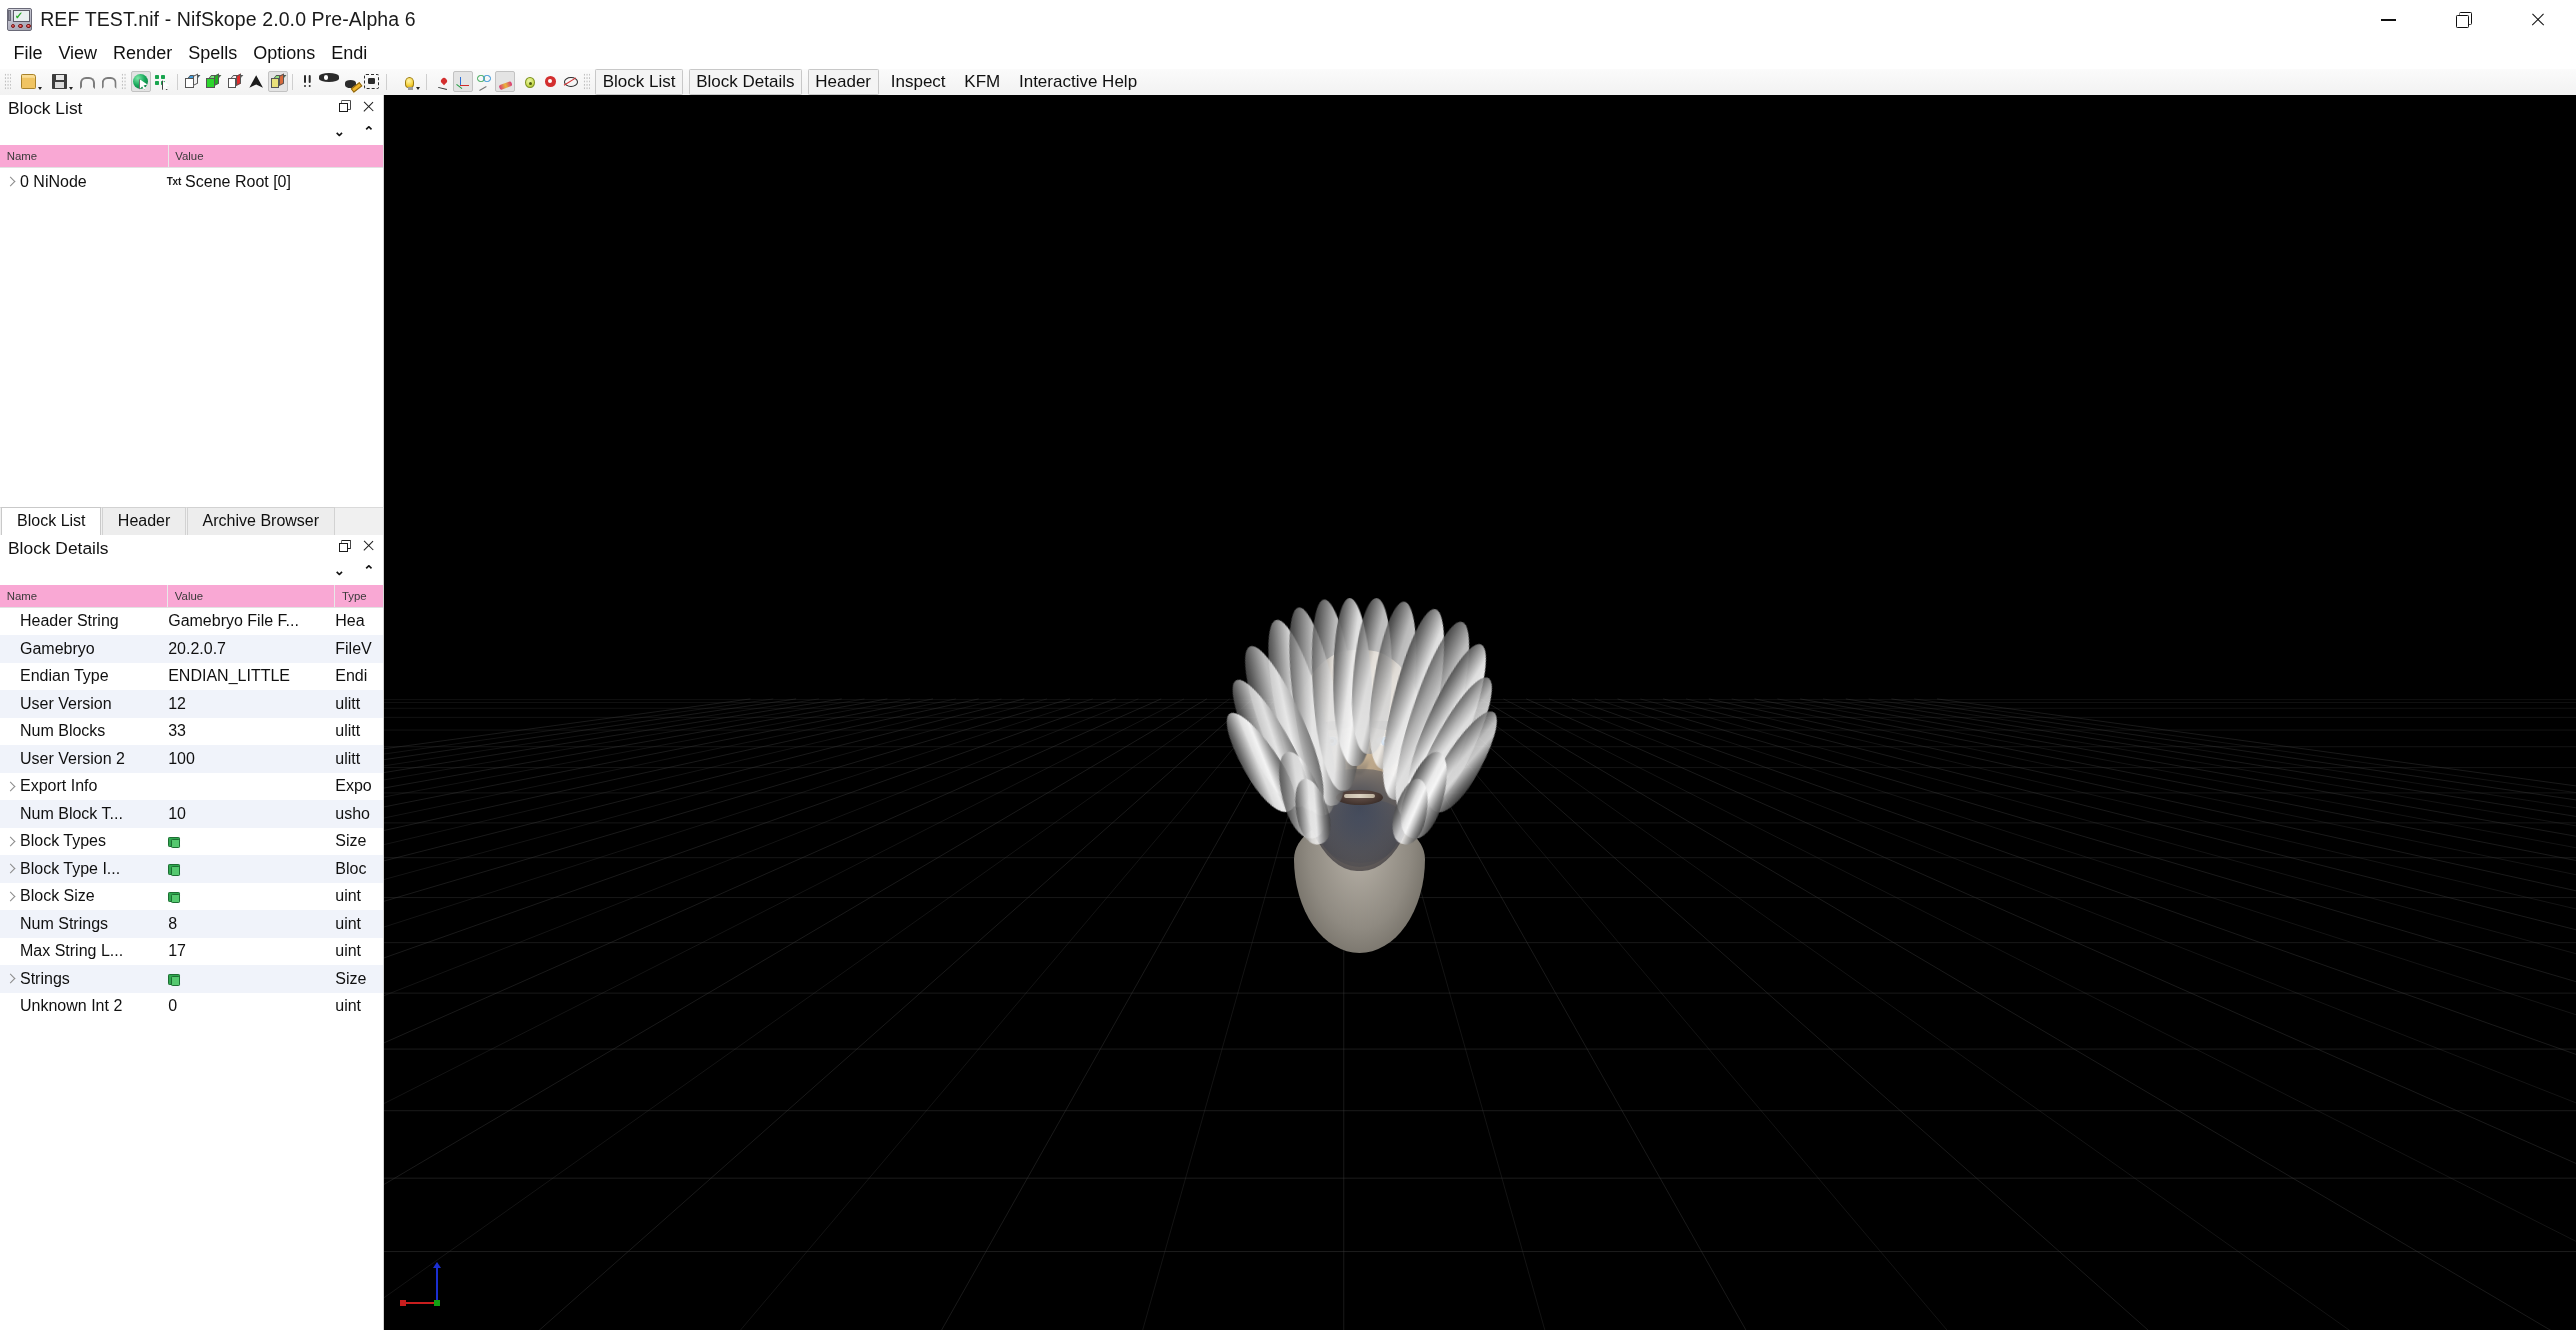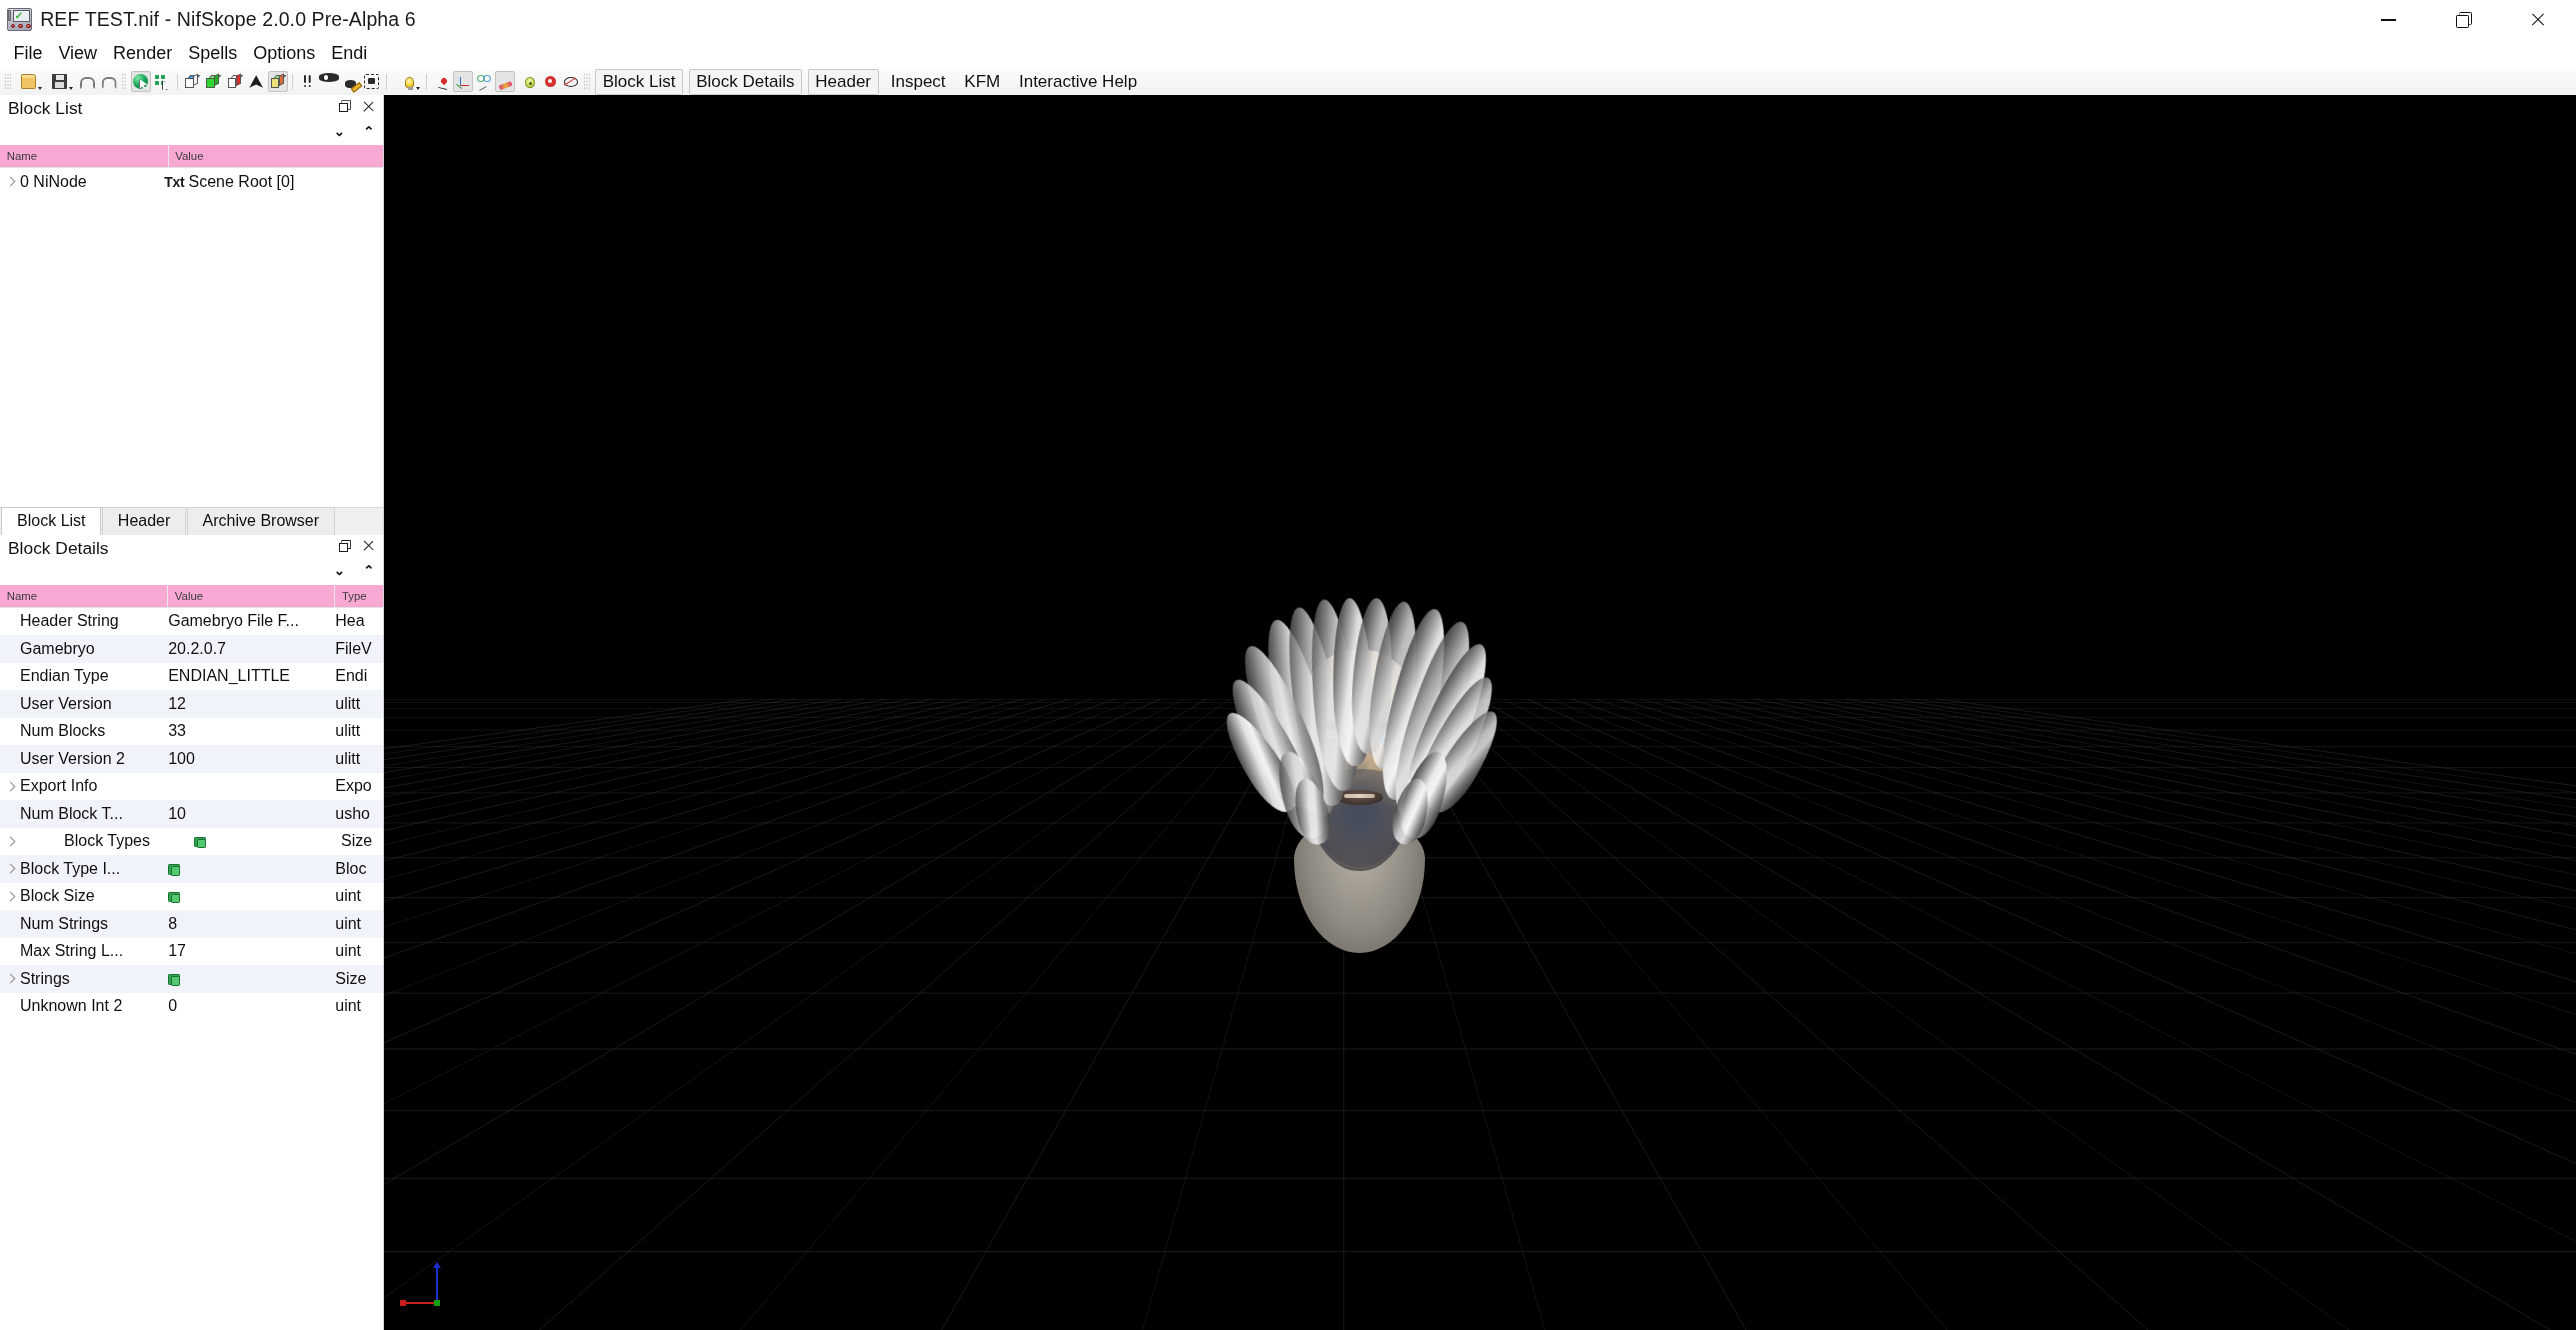--- a/index.html
+++ b/index.html
@@ -269,21 +269,21 @@
   .twist {
     width: 20px; height: 100%; display:flex; align-items:center; justify-content:center;
     flex: 0 0 auto;
   }
   .twist.has::before {
     content:""; width: 6px; height: 6px;
     border-right: 1.7px solid #8a8a8a; border-top: 1.7px solid #8a8a8a;
     transform: rotate(45deg); display:block;
   }
   .txtbadge {
-    font-size: 14px; font-weight: bold; color:#1a1a1a;
+    font-size: 10px; font-weight: bold; color:#1a1a1a;
     margin-right: 4px; letter-spacing: -0.2px;
   }
   .arr-icon {
     width: 12px; height: 12px; position: relative; display:inline-block;
   }
   .arr-icon::before {
     content:""; position:absolute; left:0; top:1.3px; width:9.4px; height:8.7px;
     background:#2fa84f; border:0.7px solid #1d6e33; border-radius:1.3px;
   }
   .arr-icon::after {
@@ -651,21 +651,21 @@
           <span class="tcell type">Expo</span>
         </div>
         <div class="trow alt">
           <span class="twist"></span>
           <span class="tcell name" style="width: 149px;">Num Block T...</span>
           <span class="tcell value">10</span>
           <span class="tcell type">usho</span>
         </div>
         <div class="trow">
           <span class="twist has"></span>
-          <span class="tcell name" style="width: 149px; margin-left: 44px;">Block Types</span>
+          <span class="tcell name" style="width: 149px;">Block Types</span>
           <span class="tcell value">
             <span class="arr-icon"></span>
           </span>
           <span class="tcell type">Size</span>
         </div>
         <div class="trow alt">
           <span class="twist has"></span>
           <span class="tcell name" style="width: 149px;">Block Type I...</span>
           <span class="tcell value">
             <span class="arr-icon"></span>

